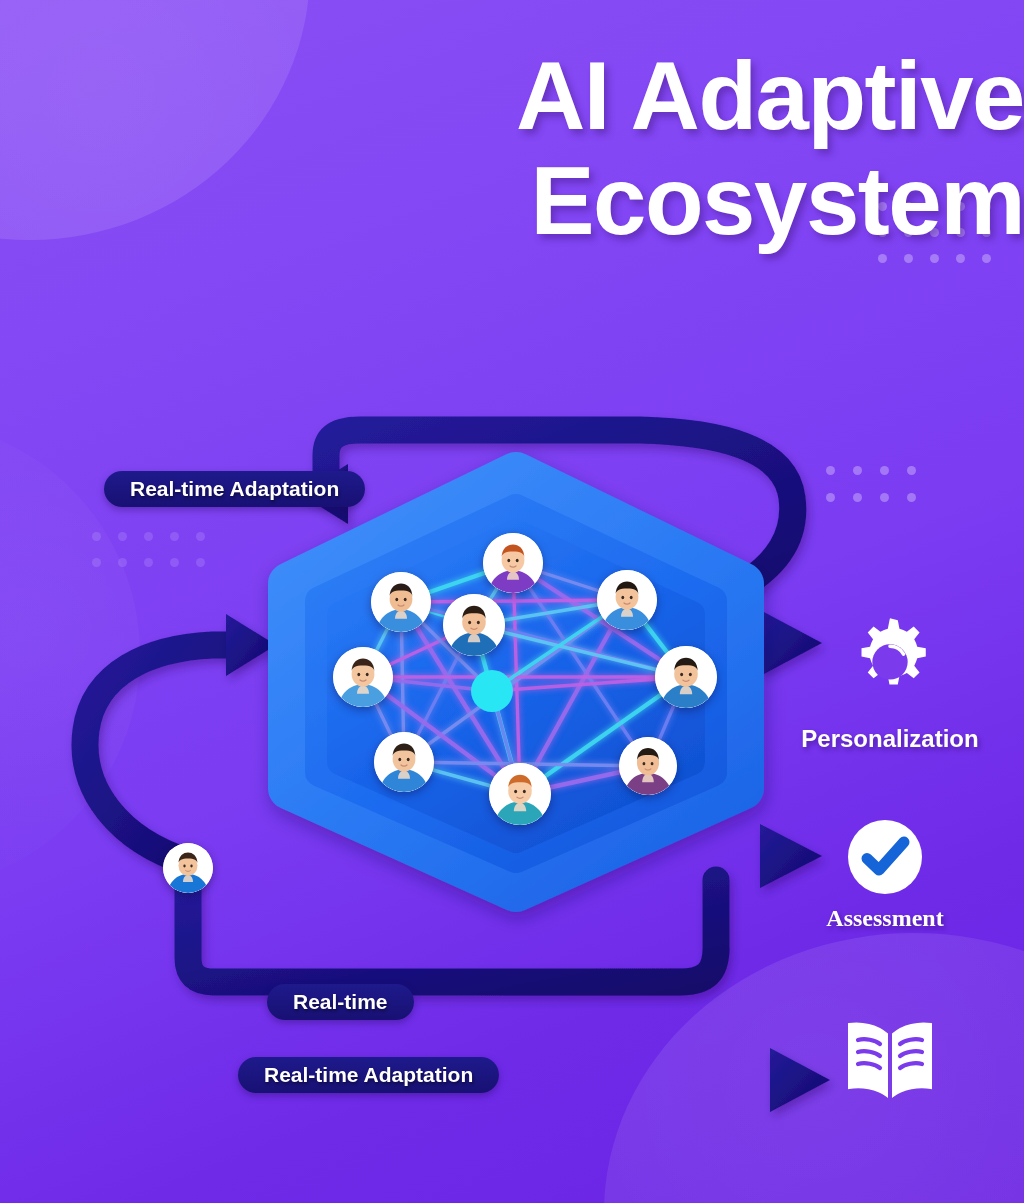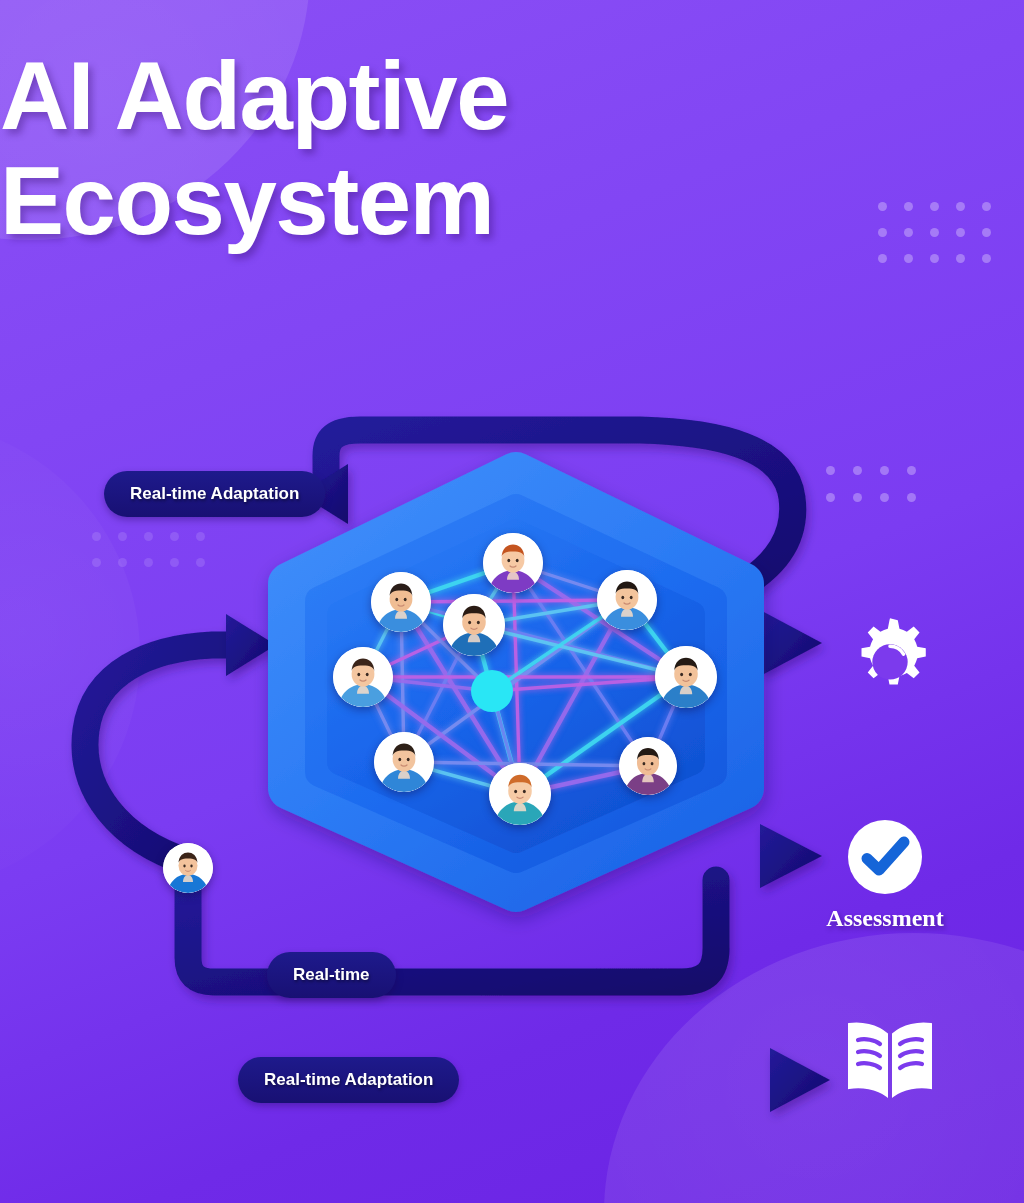--- a/index.html
+++ b/index.html
@@ -50,50 +50,50 @@
     background:rgba(255,255,255,0.30);
     filter:blur(0.7px);
   }
   #dots-top-right { left:878px; top:202px; grid-template-columns:repeat(5,26px); grid-auto-rows:26px; }
   #dots-mid-right { left:826px; top:466px; grid-template-columns:repeat(4,27px); grid-auto-rows:27px; }
   #dots-mid-left  { left:92px;  top:532px; grid-template-columns:repeat(5,26px); grid-auto-rows:26px; opacity:.42; }
 
   
   #title {
     position:absolute; top:44px; left:0; width:1024px;
-    text-align:left;
+    text-align:right;
     color:#ffffff;
     font-size:96px;
     font-weight:bold;
     line-height:1.09;
     letter-spacing:-1.5px;
     text-shadow:4px 5px 7px rgba(46,10,96,0.34);
   }
   #title .tl { display:block; }
 
   
   svg.layer { position:absolute; left:0; top:0; width:1024px; height:1203px; overflow:visible; }
 
   
   .pill {
     position:absolute;
-    height:46px;
+    height:36px;
     display:flex; align-items:center; justify-content:center;
     padding:0 26px;
     background:linear-gradient(180deg,#1e1a8c 0%,#181073 100%);
     border-radius:23px;
     color:#ffffff;
-    font-size:17px;
+    font-size:21px;
     font-weight:bold;
     white-space:nowrap;
     text-shadow:1px 2px 3px rgba(0,0,0,0.45);
     box-shadow:0 3px 7px rgba(30,6,80,0.35);
   }
   #pill-1 { left:104px; top:471px; }
-  #pill-2 { left:267px; top:952px; }
+  #pill-2 { left:267px; top:984px; }
   #pill-3 { left:238px; top:1057px; }
 
   
   .outcome {
     position:absolute;
     display:flex; flex-direction:column; align-items:center;
     width:220px;
   }
   .outcome .ic { display:flex; align-items:center; justify-content:center; }
   .outcome .lbl {
@@ -487,20 +487,21 @@
   <div class="outcome" id="outcome-personalization">
     <div class="ic">
       <svg width="104" height="104" viewBox="0 0 100 100" aria-hidden="true">
         <g fill="#ffffff" filter="">
           <path d="M50 6 l7.5 2 1.6 8.2 a34 34 0 0 1 7.1 2.9 l6.6-5.1 5.6 5.6 -5.1 6.6 a34 34 0 0 1 2.9 7.1 l8.2 1.6 0 8 -8.2 1.6 a34 34 0 0 1-2.9 7.1 l5.1 6.6 -5.6 5.6 -6.6-5.1 a34 34 0 0 1-7.1 2.9 l-1.6 8.2 -8 0 -1.6-8.2 a34 34 0 0 1-7.1-2.9 l-6.6 5.1 -5.6-5.6 5.1-6.6 a34 34 0 0 1-2.9-7.1 l-8.2-1.6 0-8 8.2-1.6 a34 34 0 0 1 2.9-7.1 l-5.1-6.6 5.6-5.6 6.6 5.1 a34 34 0 0 1 7.1-2.9 l1.6-8.2 z"></path>
         </g>
         <circle cx="50" cy="48" r="17" fill="#7c3aed"></circle>
         <path d="M50 33 a15 15 0 0 1 13 7.6" fill="none" stroke="#ffffff" stroke-width="3.4" stroke-linecap="round"></path>
       </svg>
     </div>
+    <div class="lbl">Personalization</div>
   </div>
 
   <div class="outcome" id="outcome-assessment">
     <div class="ic">
       <svg width="78" height="78" viewBox="0 0 78 78" aria-hidden="true">
         <circle cx="39" cy="39" r="37" fill="#ffffff"></circle>
         <path d="M21 40.5 L33 52 L58 24" fill="none" stroke="#1565d8" stroke-width="11" stroke-linecap="round" stroke-linejoin="round"></path>
       </svg>
     </div>
     <div class="lbl">Assessment</div>

